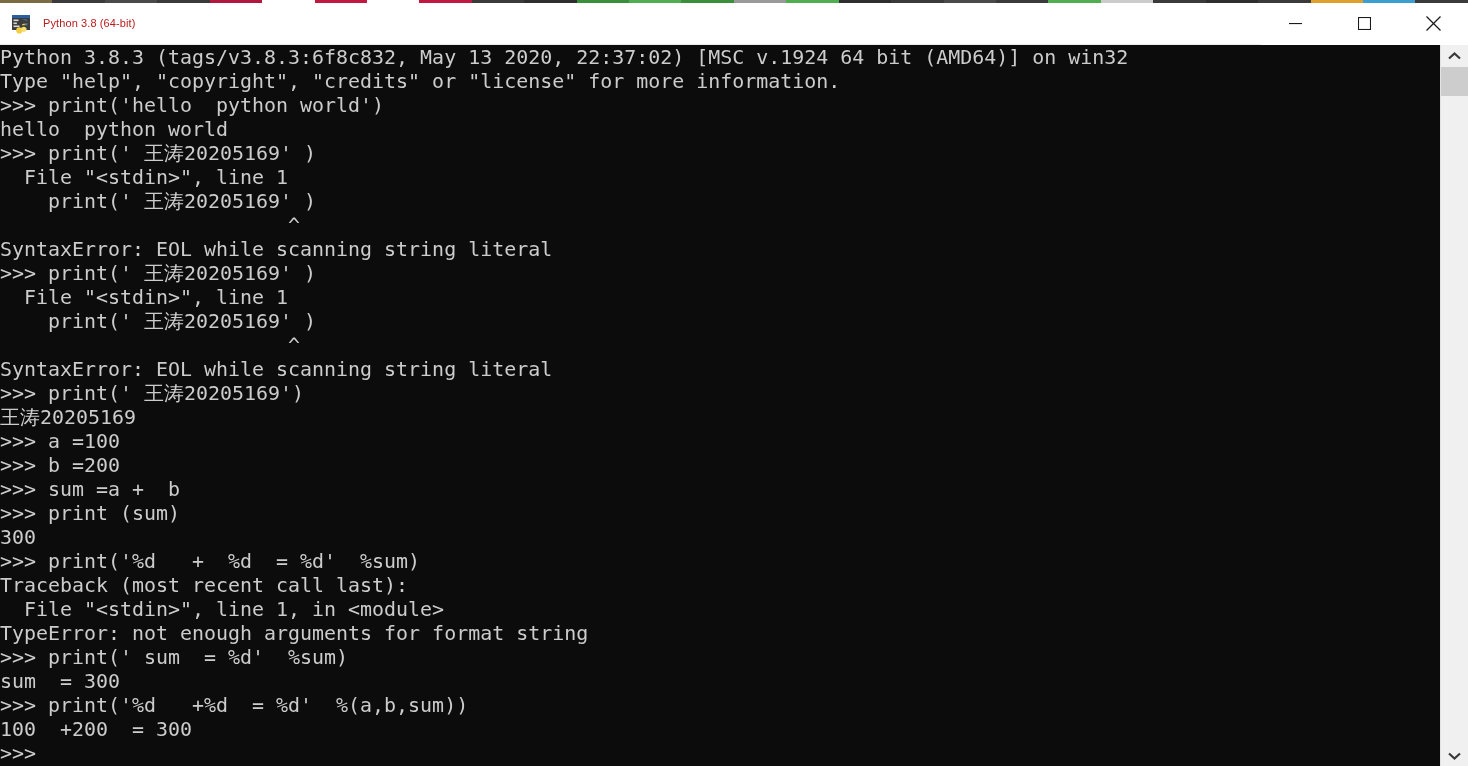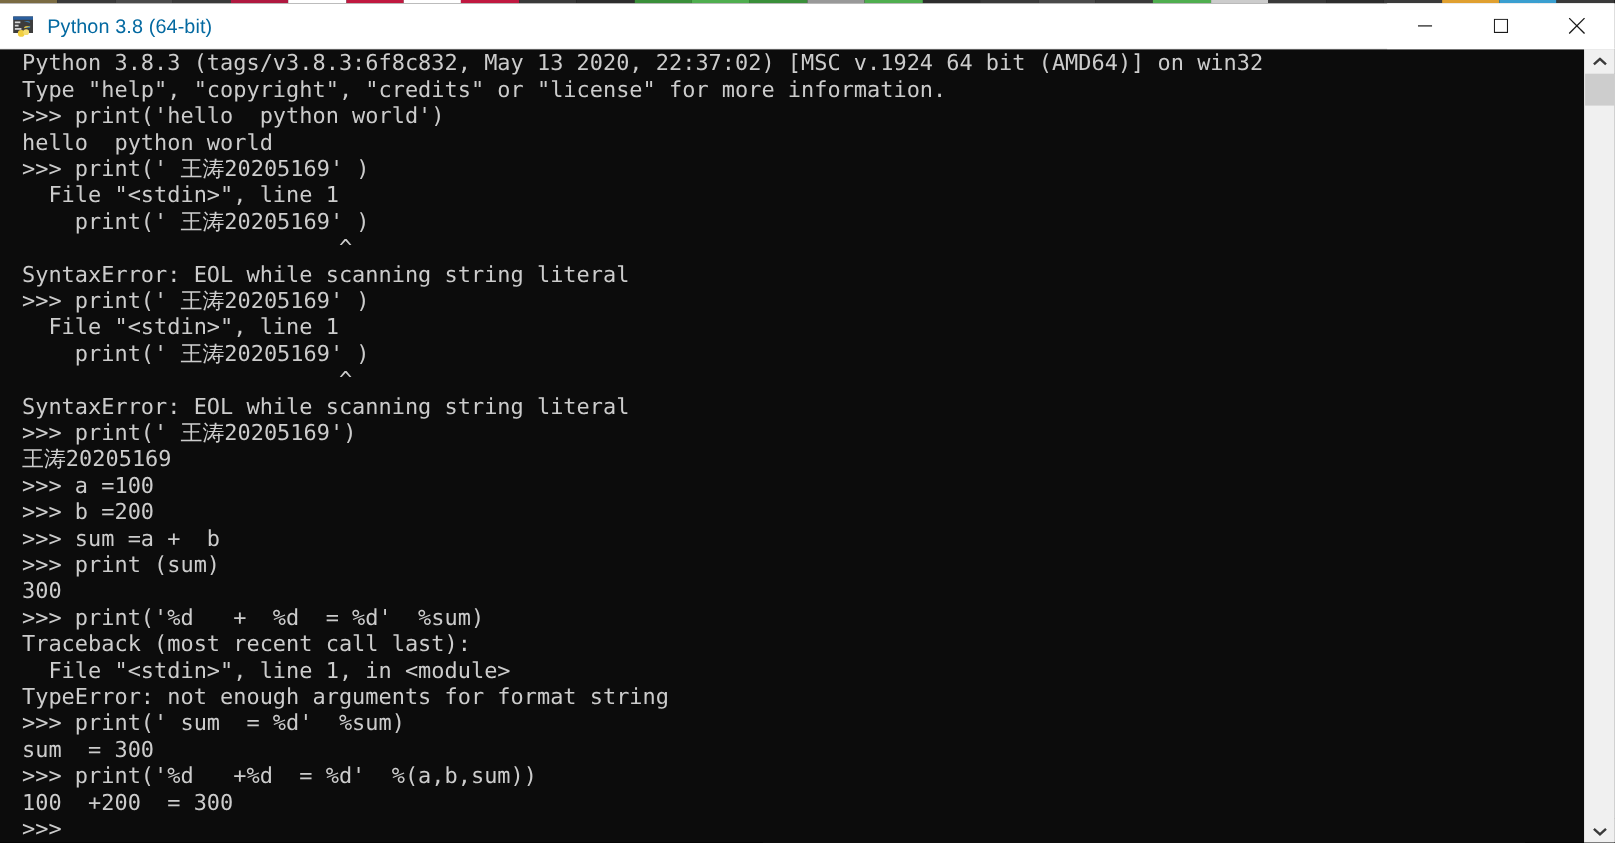--- a/index.html
+++ b/index.html
@@ -55,22 +55,22 @@
   }
   .app-icon {
     width: 22px; height: 22px;
     position: relative;
     flex: 0 0 auto;
     margin-right: 10px;
   }
   .app-icon svg { display: block; }
   .title-text {
     font-family: "Liberation Sans", sans-serif;
-    font-size: 18px;
-    color: #0369a1;
+    font-size: 11px;
+    color: #b91c1c;
     line-height: 1;
     letter-spacing: 0.1px;
     white-space: nowrap;
   }
 
   .winbtns { display: flex; height: 42px; flex: 0 0 auto; }
   .winbtn {
     width: 69px; height: 42px;
     display: flex;
     align-items: center;
@@ -82,21 +82,20 @@
   
   #console {
     position: absolute;
     top: 45px;
     left: 0;
     width: 1440px;
     height: 721px;
     background: #0c0c0c;
     overflow: hidden;
     box-sizing: border-box;
-    padding-left: 20px;
   }
   #console-text {
     margin: 0;
     padding: 0;
     font-family: "DejaVu Sans Mono", "Liberation Mono", monospace;
     font-size: 17.5px;
     line-height: 24px;
     color: #cccccc;
     white-space: pre;
     letter-spacing: 0px;

